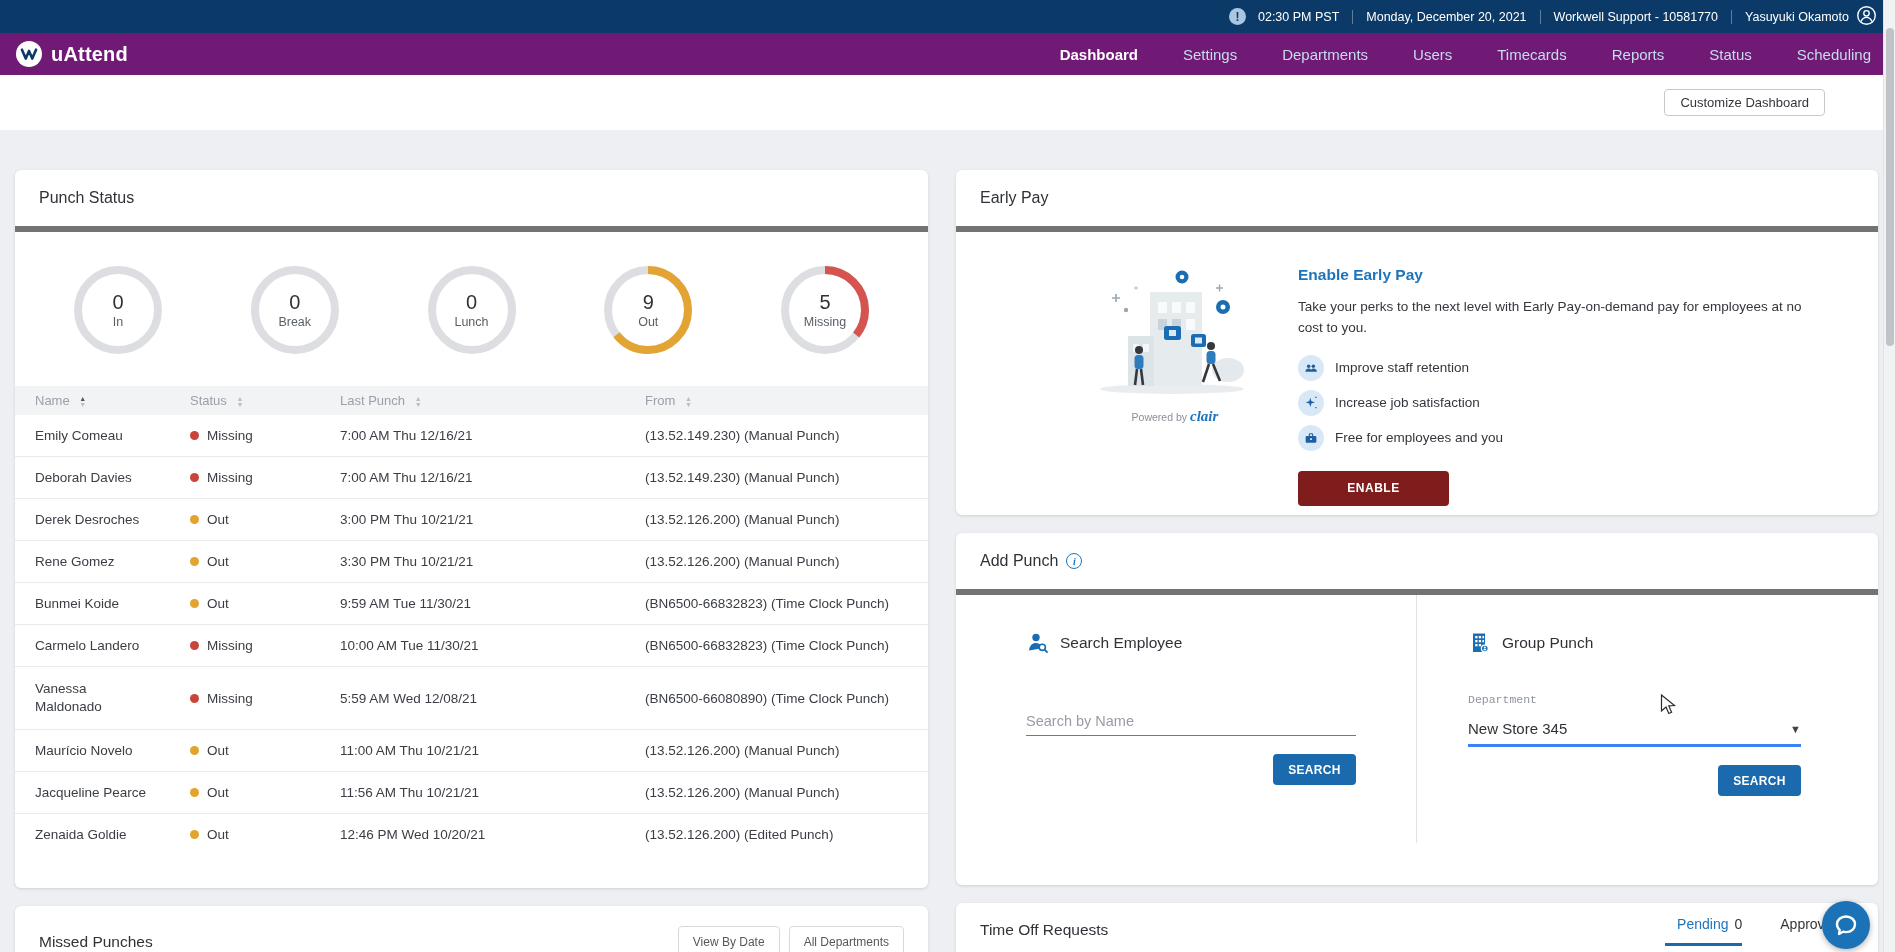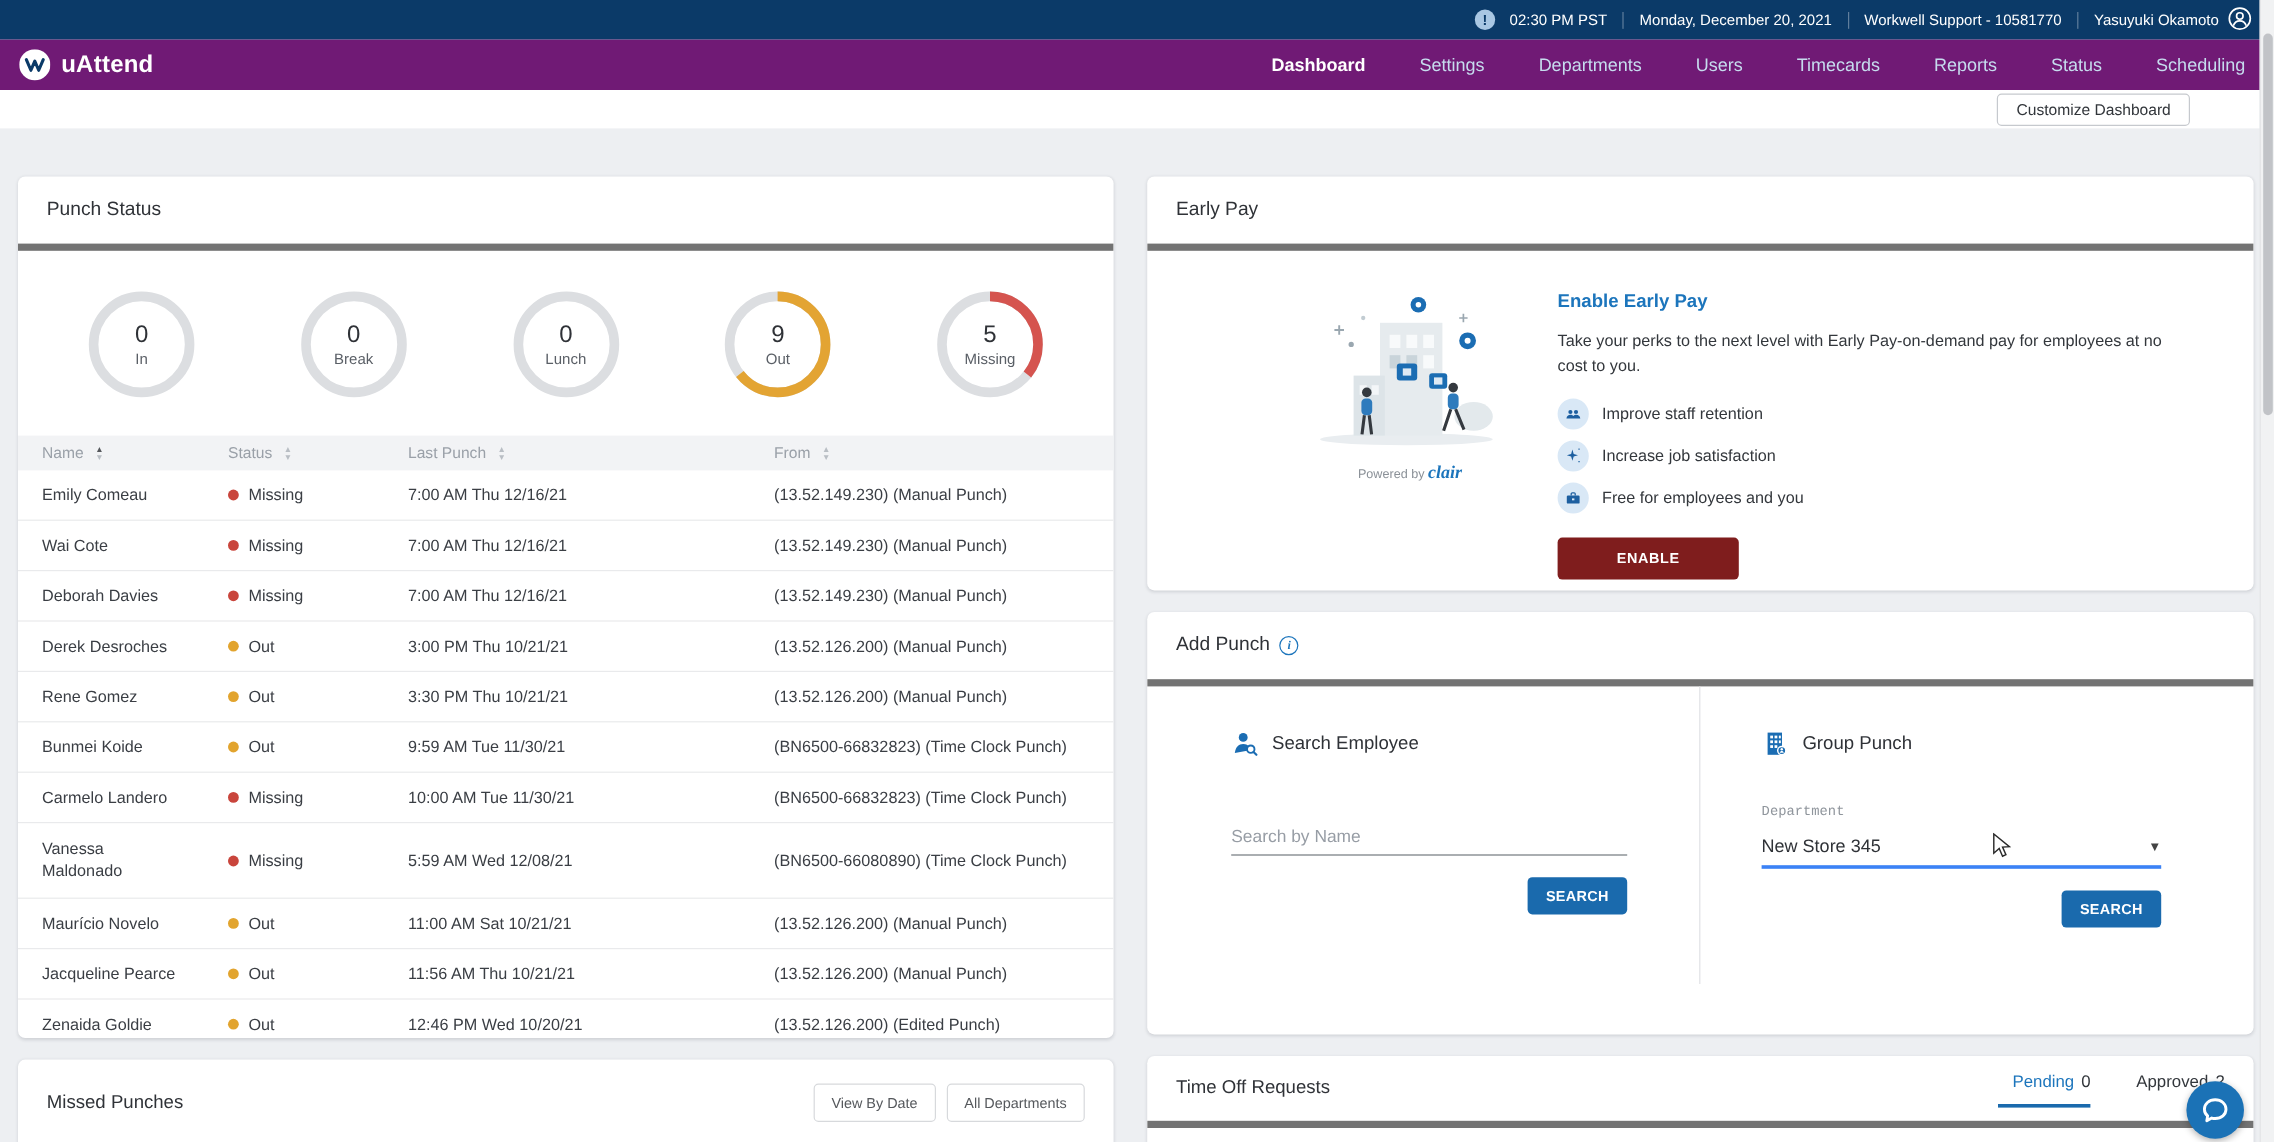--- a/index.html
+++ b/index.html
@@ -14,21 +14,21 @@
 
   
   .navbar { height: 42px; background: #701a75; display: flex; align-items: center; padding: 0 24px 0 16px; }
   .brand { display: flex; align-items: center; gap: 9px; }
   .brand-name { color: #fff; font-size: 20px; font-weight: bold; letter-spacing: .2px; }
   .nav-items { margin-left: auto; display: flex; gap: 45px; font-size: 15px; }
   .nav-item { color: #c6dcee; cursor: pointer; }
   .nav-item.active { color: #fff; font-weight: bold; }
 
   
-  .subheader { height: 32px; background: #fff; display: flex; align-items: center; justify-content: flex-end; padding-right: 70px; }
+  .subheader { height: 55px; background: #fff; display: flex; align-items: center; justify-content: flex-end; padding-right: 70px; }
   .customize-btn { background: #fff; border: 1px solid #c6c9ce; border-radius: 4px; font-size: 13px; color: #32363b; padding: 5px 15px; font-family: inherit; cursor: pointer; }
 
   
   .content { padding: 40px 15px 0; display: grid; grid-template-columns: 913px 922px; gap: 18px 28px; align-items: start; }
   .col { display: flex; flex-direction: column; gap: 18px; }
   .card { background: #fff; border-radius: 6px; box-shadow: 0 1px 3px rgba(20,30,40,.14); overflow: hidden; }
   .card-h { padding: 19px 24px; font-size: 16px; color: #2f3237; border-bottom: 6px solid #737373; display: flex; align-items: center; }
 
   
   .ps-card { height: 718px; }
@@ -231,26 +231,20 @@
             </tr>
           </thead>
         <tbody>
             <tr>
       <td><span class="">Emily Comeau</span></td>
       <td><span class="dot missing"></span>Missing</td>
       <td>7:00 AM Thu 12/16/21</td>
       <td>(13.52.149.230) (Manual Punch)</td>
     </tr>
             <tr>
-      <td><span class="">Wai Cote</span></td>
-      <td><span class="dot missing"></span>Missing</td>
-      <td>7:00 AM Thu 12/16/21</td>
-      <td>(13.52.149.230) (Manual Punch)</td>
-    </tr>
-            <tr>
       <td><span class="">Deborah Davies</span></td>
       <td><span class="dot missing"></span>Missing</td>
       <td>7:00 AM Thu 12/16/21</td>
       <td>(13.52.149.230) (Manual Punch)</td>
     </tr>
             <tr>
       <td><span class="">Derek Desroches</span></td>
       <td><span class="dot out"></span>Out</td>
       <td>3:00 PM Thu 10/21/21</td>
       <td>(13.52.126.200) (Manual Punch)</td>
@@ -275,21 +269,21 @@
     </tr>
             <tr>
       <td><span class="wrap">Vanessa Maldonado</span></td>
       <td><span class="dot missing"></span>Missing</td>
       <td>5:59 AM Wed 12/08/21</td>
       <td>(BN6500-66080890) (Time Clock Punch)</td>
     </tr>
             <tr>
       <td><span class="">Maurício Novelo</span></td>
       <td><span class="dot out"></span>Out</td>
-      <td>11:00 AM Sat 10/21/21</td>
+      <td>11:00 AM Thu 10/21/21</td>
       <td>(13.52.126.200) (Manual Punch)</td>
     </tr>
             <tr>
       <td><span class="">Jacqueline Pearce</span></td>
       <td><span class="dot out"></span>Out</td>
       <td>11:56 AM Thu 10/21/21</td>
       <td>(13.52.126.200) (Manual Punch)</td>
     </tr>
             <tr>
       <td><span class="">Zenaida Goldie</span></td>

